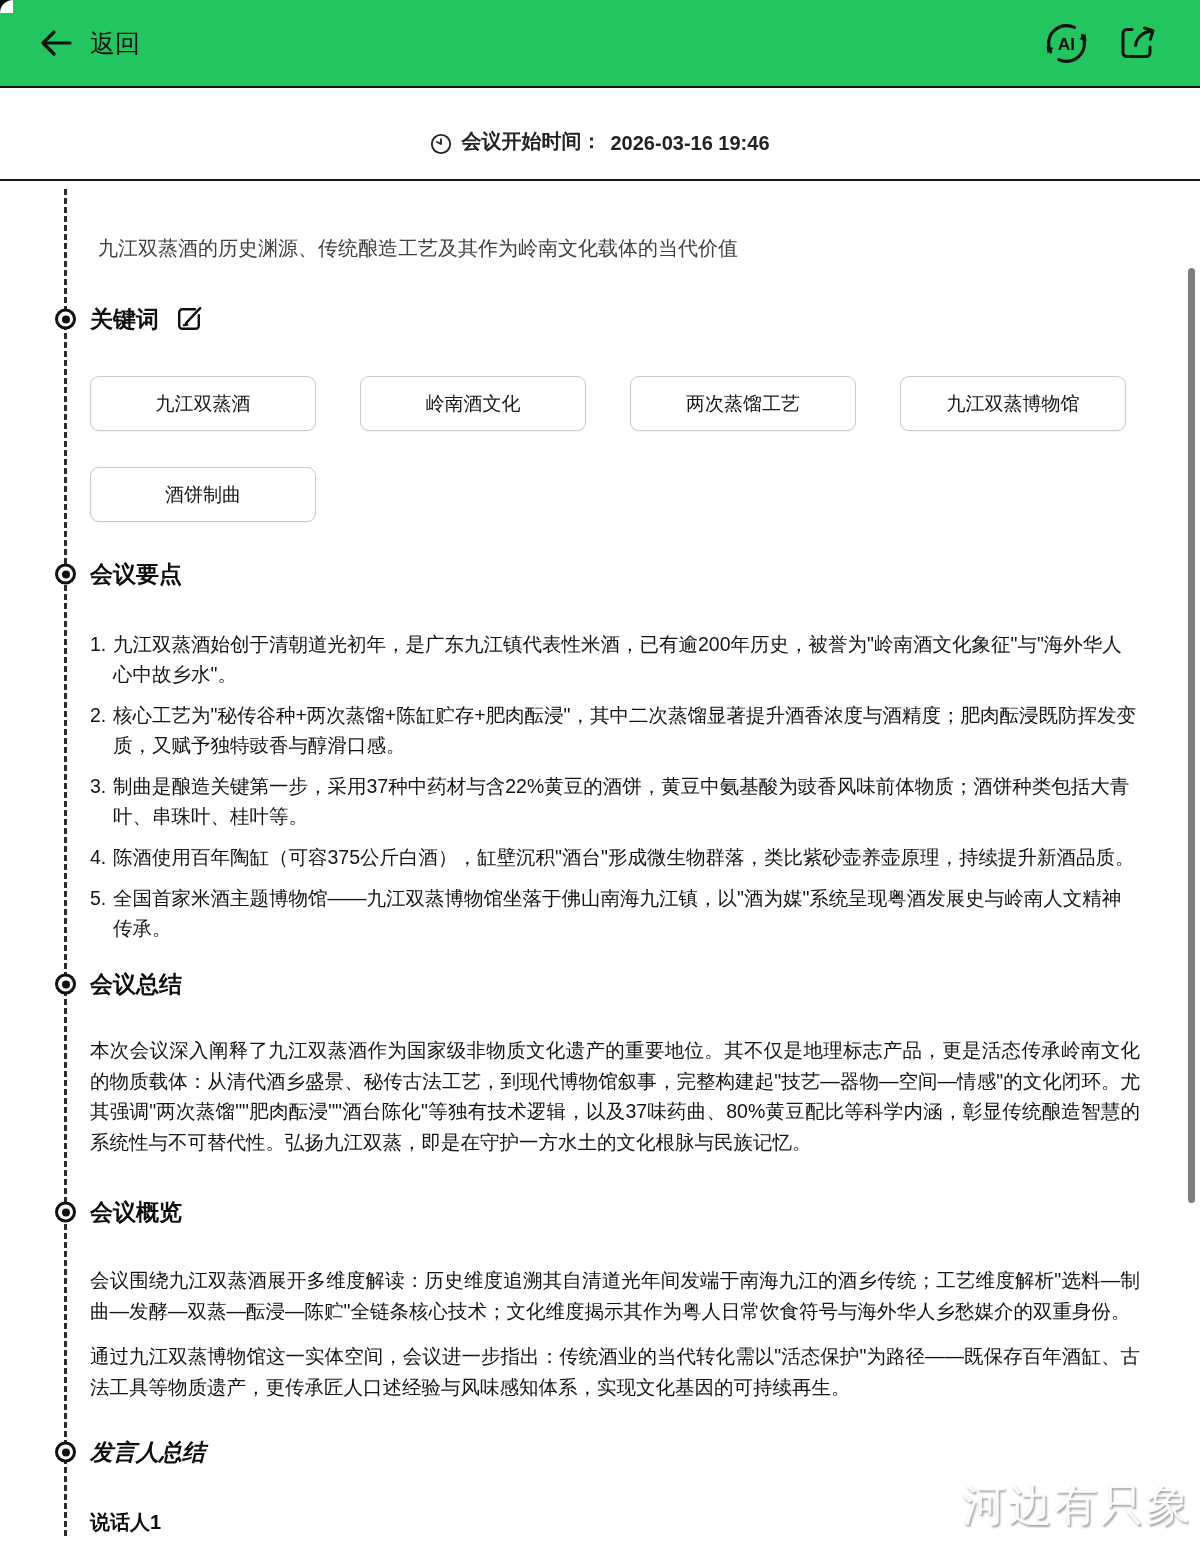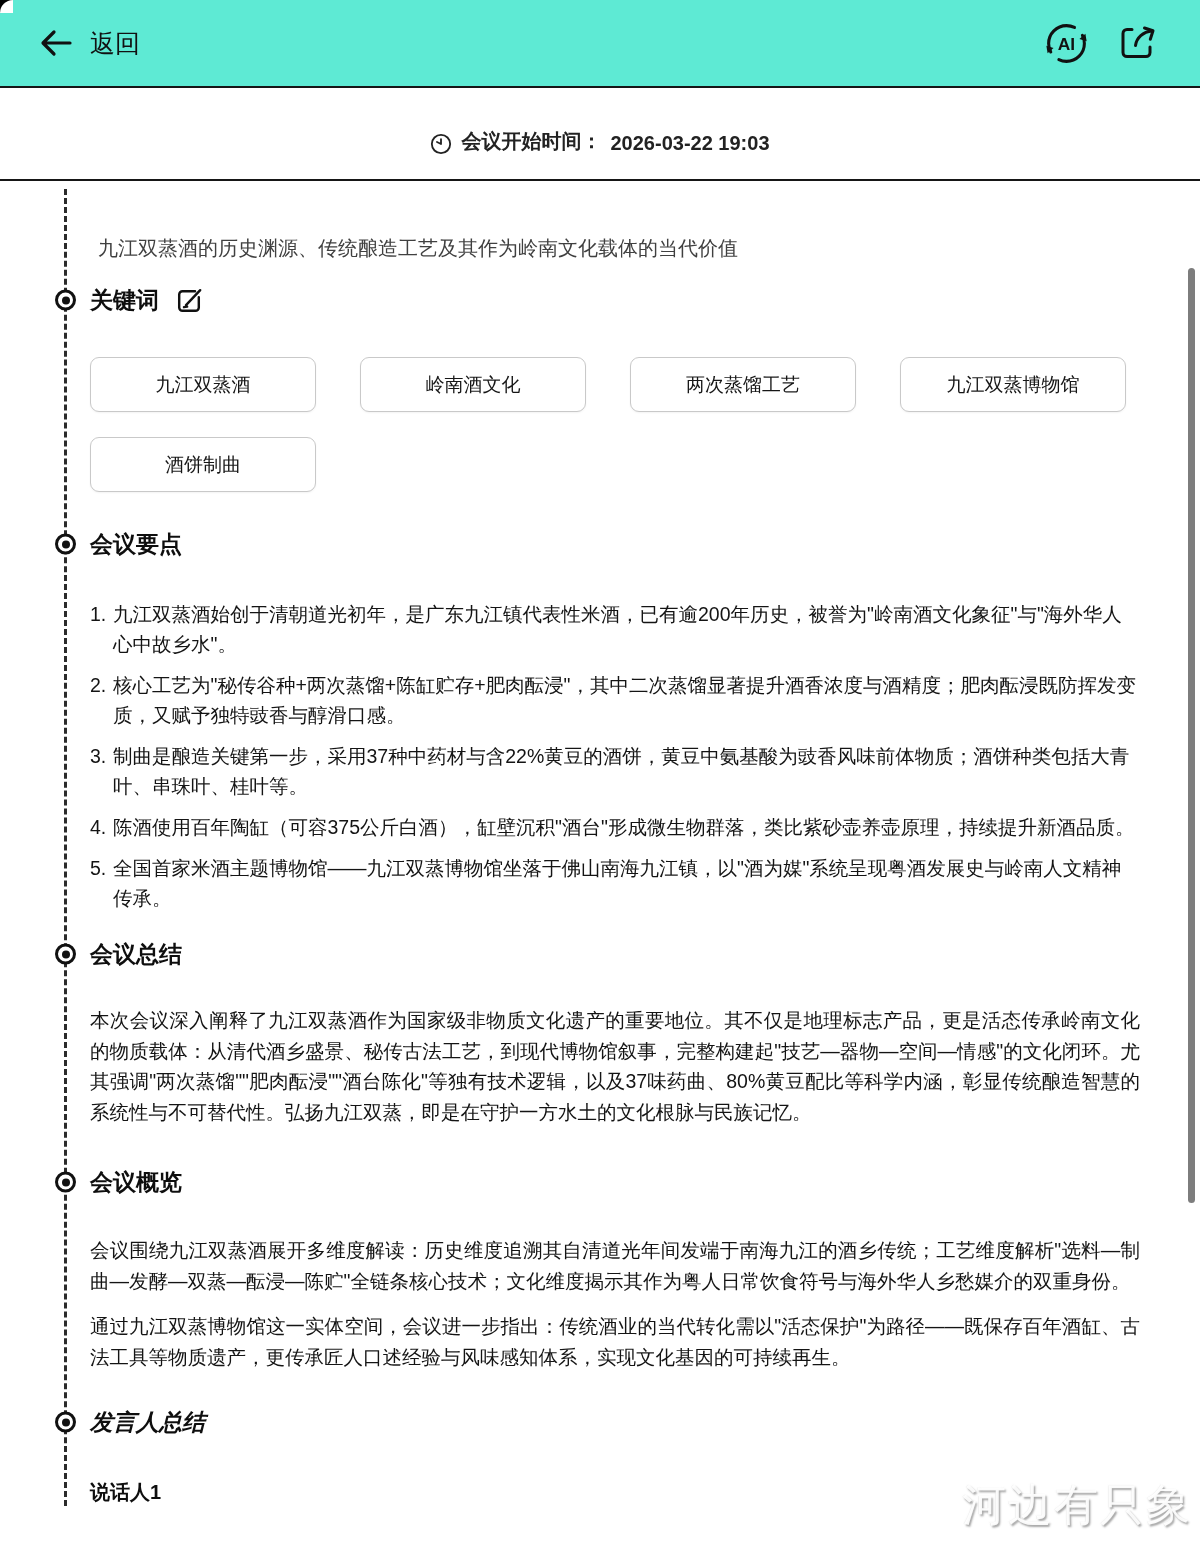--- a/index.html
+++ b/index.html
@@ -17,21 +17,21 @@
   .corner-artifact { position: absolute; top: 0; left: 0; width: 13px; height: 13px; background: #000; z-index: 5; }
   .corner-artifact::after { content: ''; position: absolute; inset: 0; background: #fff; border-top-left-radius: 13px; }
 
   
   .topbar {
     height: 88px;
     display: flex; align-items: center;
     padding: 0 40px;
     border-bottom: 2px solid #161616;
     box-sizing: border-box;
-    background: #5eead4;
+    background: #22c55e;
   }
   .back { display: flex; align-items: center; gap: 18px; cursor: pointer; }
   .back-label { font-size: 25px; color: #111; }
   .topbar-icons { margin-left: auto; display: flex; align-items: center; gap: 26px; }
   .icon-btn { display: flex; align-items: center; justify-content: center; cursor: pointer; }
 
   
   .titleblock {
     text-align: center;
     padding: 27px 0 24px;
@@ -58,24 +58,24 @@
   .bullet {
     position: absolute; left: -35px; top: 50%; transform: translateY(-50%);
     width: 15px; height: 15px;
     border: 3px solid #111; border-radius: 50%;
     background: #fff;
     display: flex; align-items: center; justify-content: center;
     z-index: 2;
   }
   .bullet::after { content: ''; width: 8px; height: 8px; background: #111; border-radius: 50%; }
 
-  .mt-keywords { margin-top: 22px; align-items: flex-end; }
+  .mt-keywords { margin-top: 41px; }
   .edit-btn { margin-left: 16px; display: flex; align-items: center; }
 
-  .chips { margin-top: 42px; display: flex; flex-wrap: wrap; gap: 25px 44px; }
+  .chips { margin-top: 42px; display: flex; flex-wrap: wrap; gap: 36px 44px; }
   .chip {
     width: 226px; height: 55px; box-sizing: border-box;
     border: 1.5px solid #c9c9c9; border-radius: 9px;
     background: #fff;
     display: flex; align-items: center; justify-content: center;
     font-size: 19px; color: #161616;
     box-shadow: 0 1px 2px rgba(0,0,0,0.05);
     cursor: pointer;
   }
 
@@ -148,21 +148,21 @@
     </div>
   </header>
 
   <section class="titleblock">
     <div class="timerow">
       <svg width="22" height="22" viewBox="0 0 24 24">
         <circle cx="12" cy="12" r="10" stroke="#222" stroke-width="2" fill="none"></circle>
         <path d="M12 6.8 L12 12 L7.6 9.8" stroke="#222" stroke-width="2" fill="none" stroke-linecap="round" stroke-linejoin="round"></path>
       </svg>
       <span>会议开始时间：</span>
-        <span>2026-03-22 19:03</span>
+        <span>2026-03-16 19:46</span>
     </div>
   </section>
 
   <main class="content">
     <div class="timeline"></div>
 
     <p class="topic">九江双蒸酒的历史渊源、传统酿造工艺及其作为岭南文化载体的当代价值</p>
 
     <div class="section-heading mt-keywords">
       <span class="bullet"></span>

